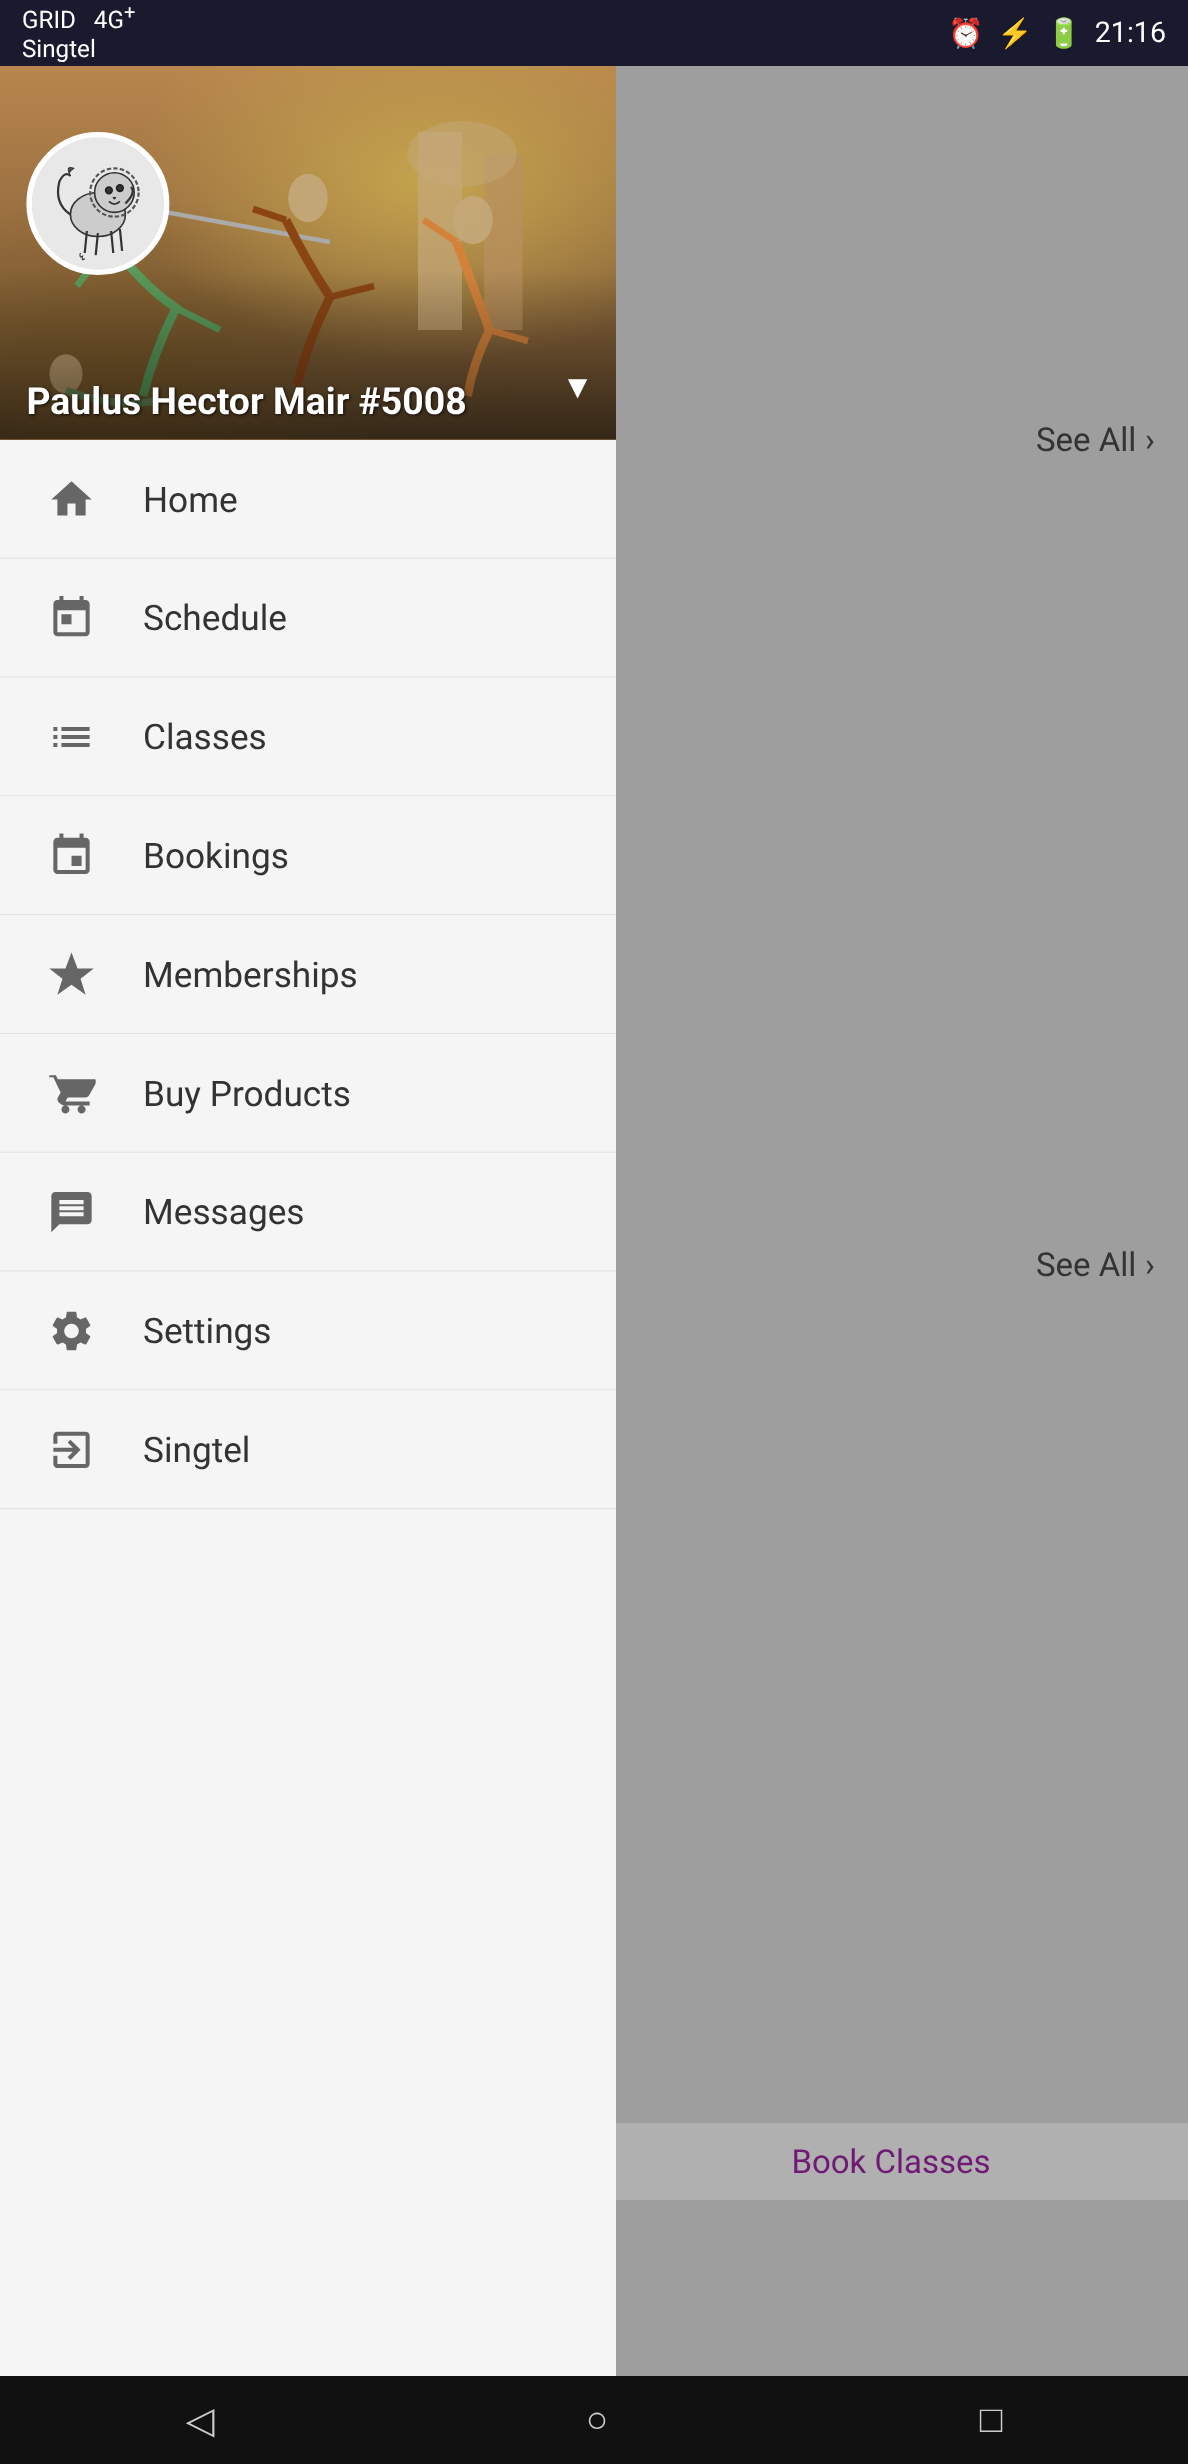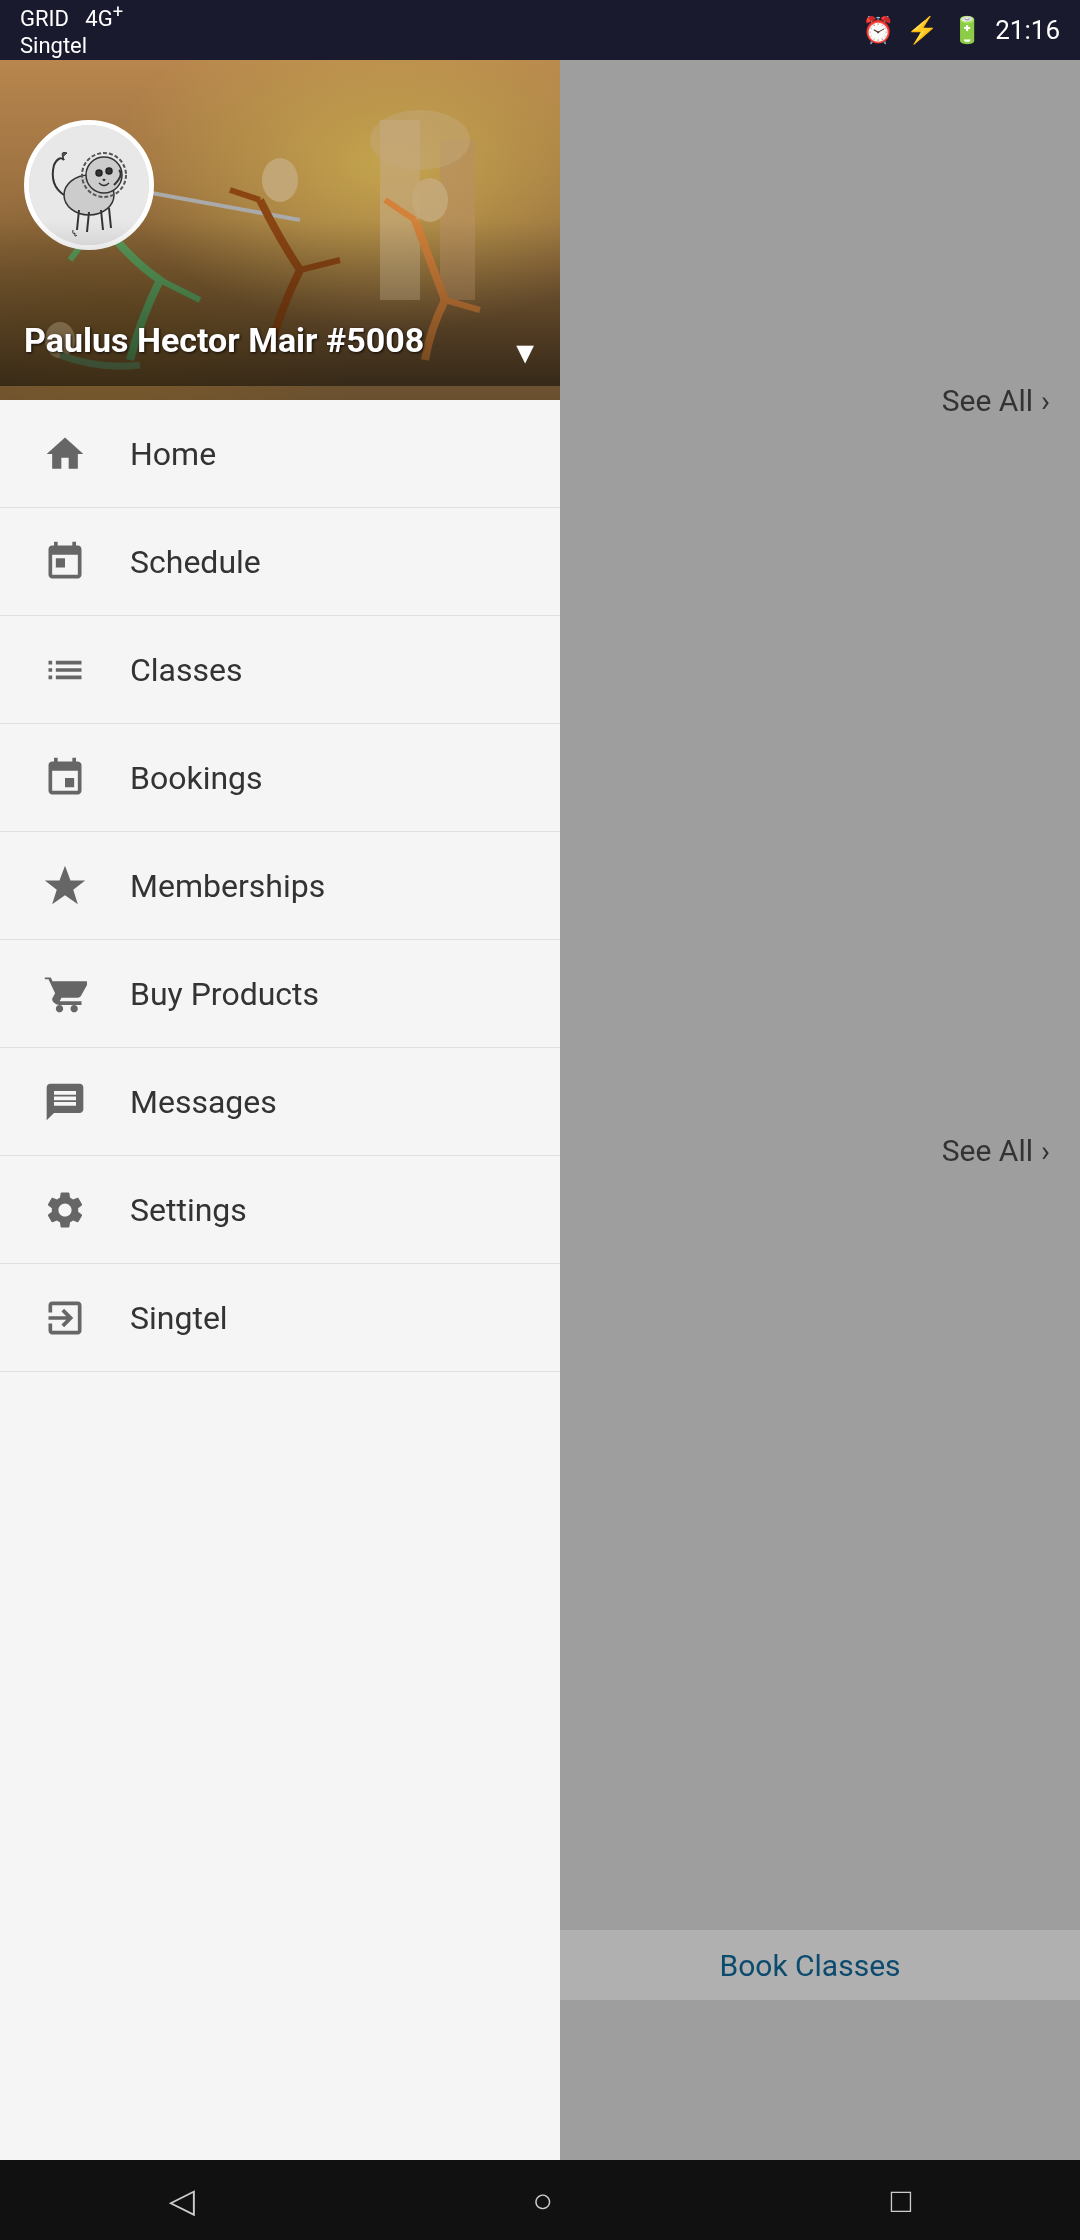--- a/index.html
+++ b/index.html
@@ -75,21 +75,21 @@
     .book-classes-btn {
       position: absolute;
       right: 0;
       width: 540px;
       height: 70px;
       background: #b0b0b0;
       display: flex;
       align-items: center;
       justify-content: center;
       font-size: 30px;
-      color: #0c4a6e;
+      color: #701a75;
       bottom: 160px;
     }
 
     
     .drawer {
       position: absolute;
       top: 60px;
       left: 0;
       width: 560px;
       bottom: 80px;
@@ -119,23 +119,23 @@
     .painting-bg {
       position: absolute;
       inset: 0;
       background: 
         radial-gradient(ellipse at 70% 30%, #c4a44d 0%, transparent 50%),
         radial-gradient(ellipse at 20% 80%, #7a5a2a 0%, transparent 40%),
         linear-gradient(180deg, #b8864e 0%, #9a7040 40%, #6a5030 100%);
     }
     .drawer-header-overlay {
       position: absolute;
-      bottom: 14px;
+      bottom: 1px;
       left: 0; right: 0;
-      padding: 20px 24px 20px 24px;
+      padding: 20px 24px 8px 24px;
       background: linear-gradient(transparent, rgba(0,0,0,0.5));
     }
     .user-avatar {
       width: 130px;
       height: 130px;
       border-radius: 50%;
       background: #fff;
       border: 3px solid #fff;
       position: absolute;
       top: 60px;

